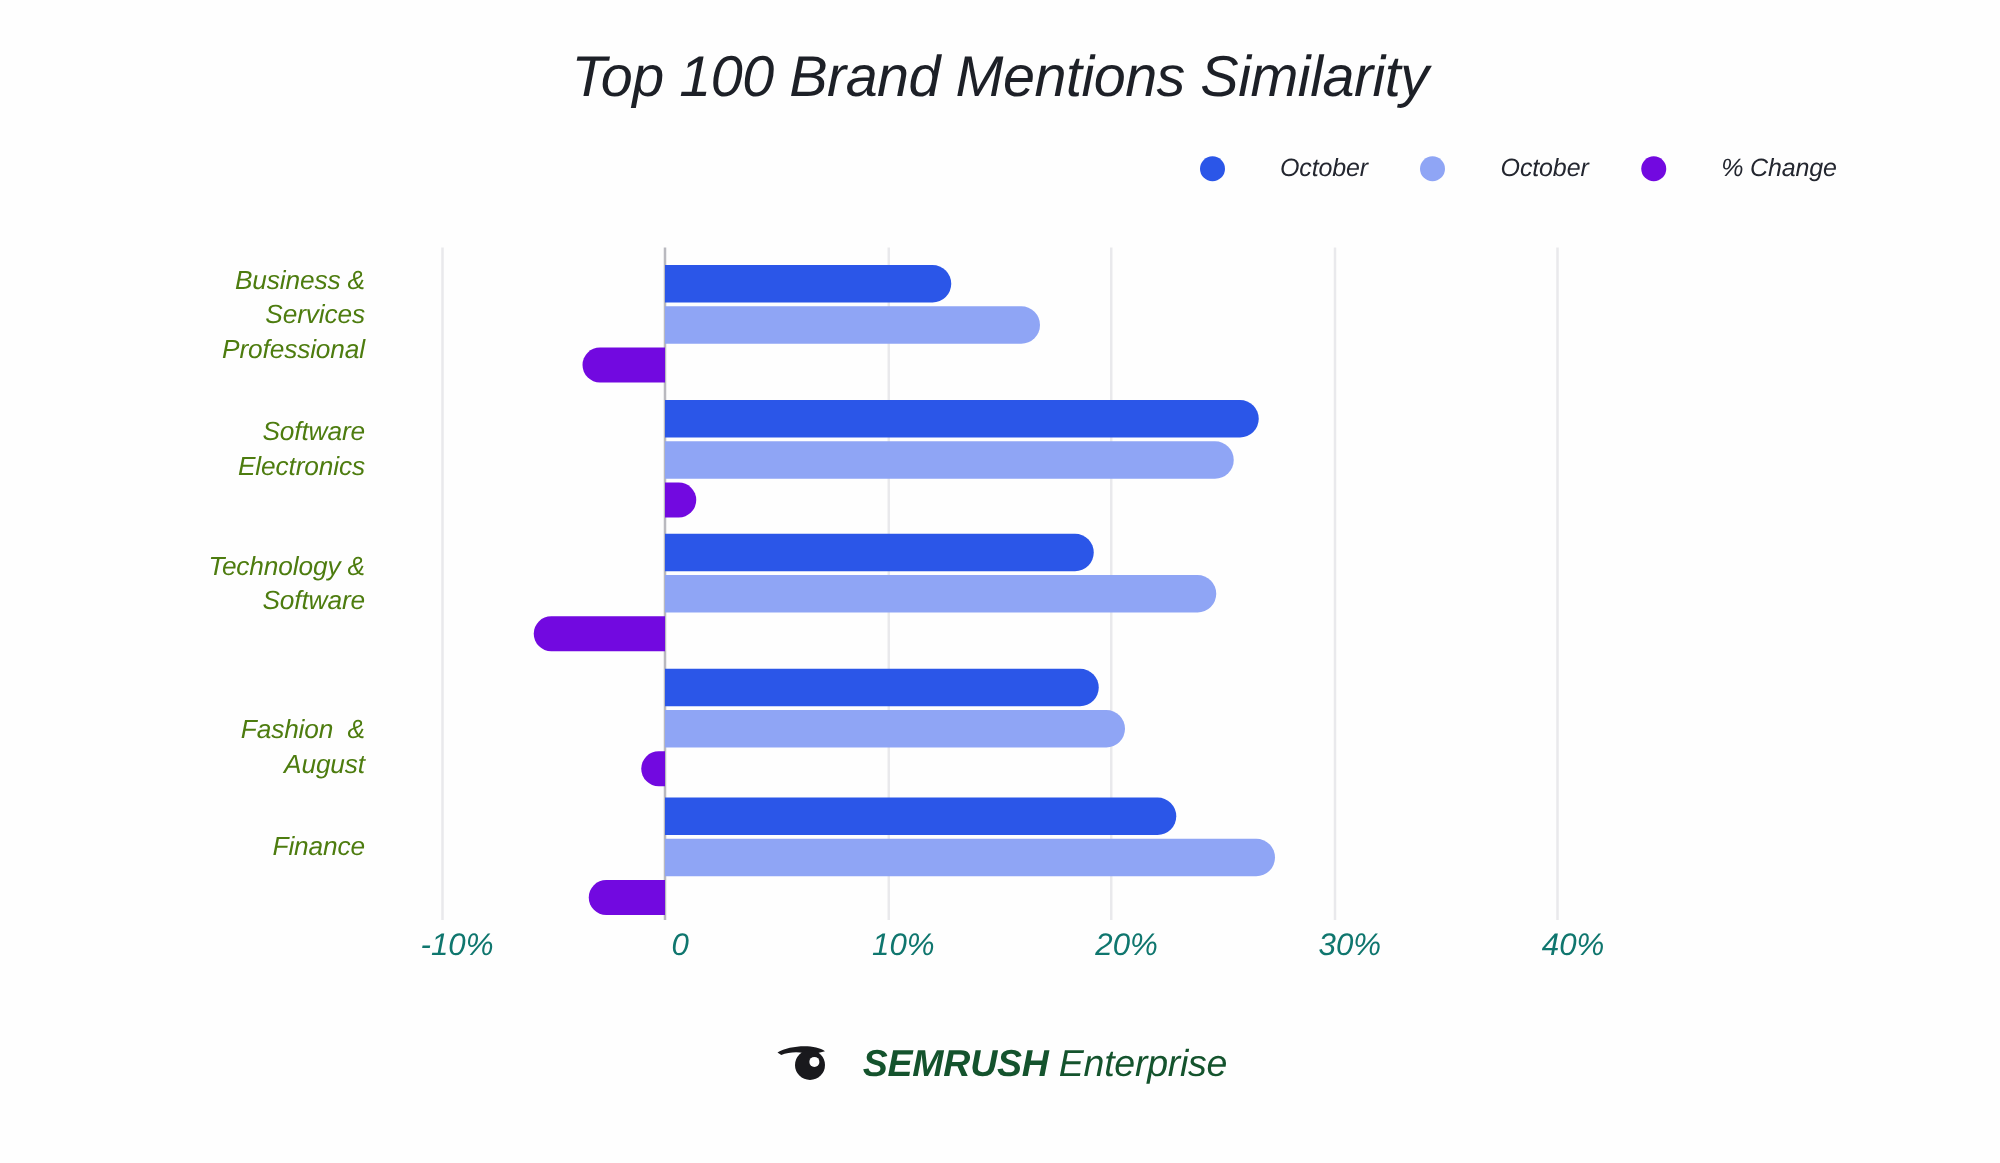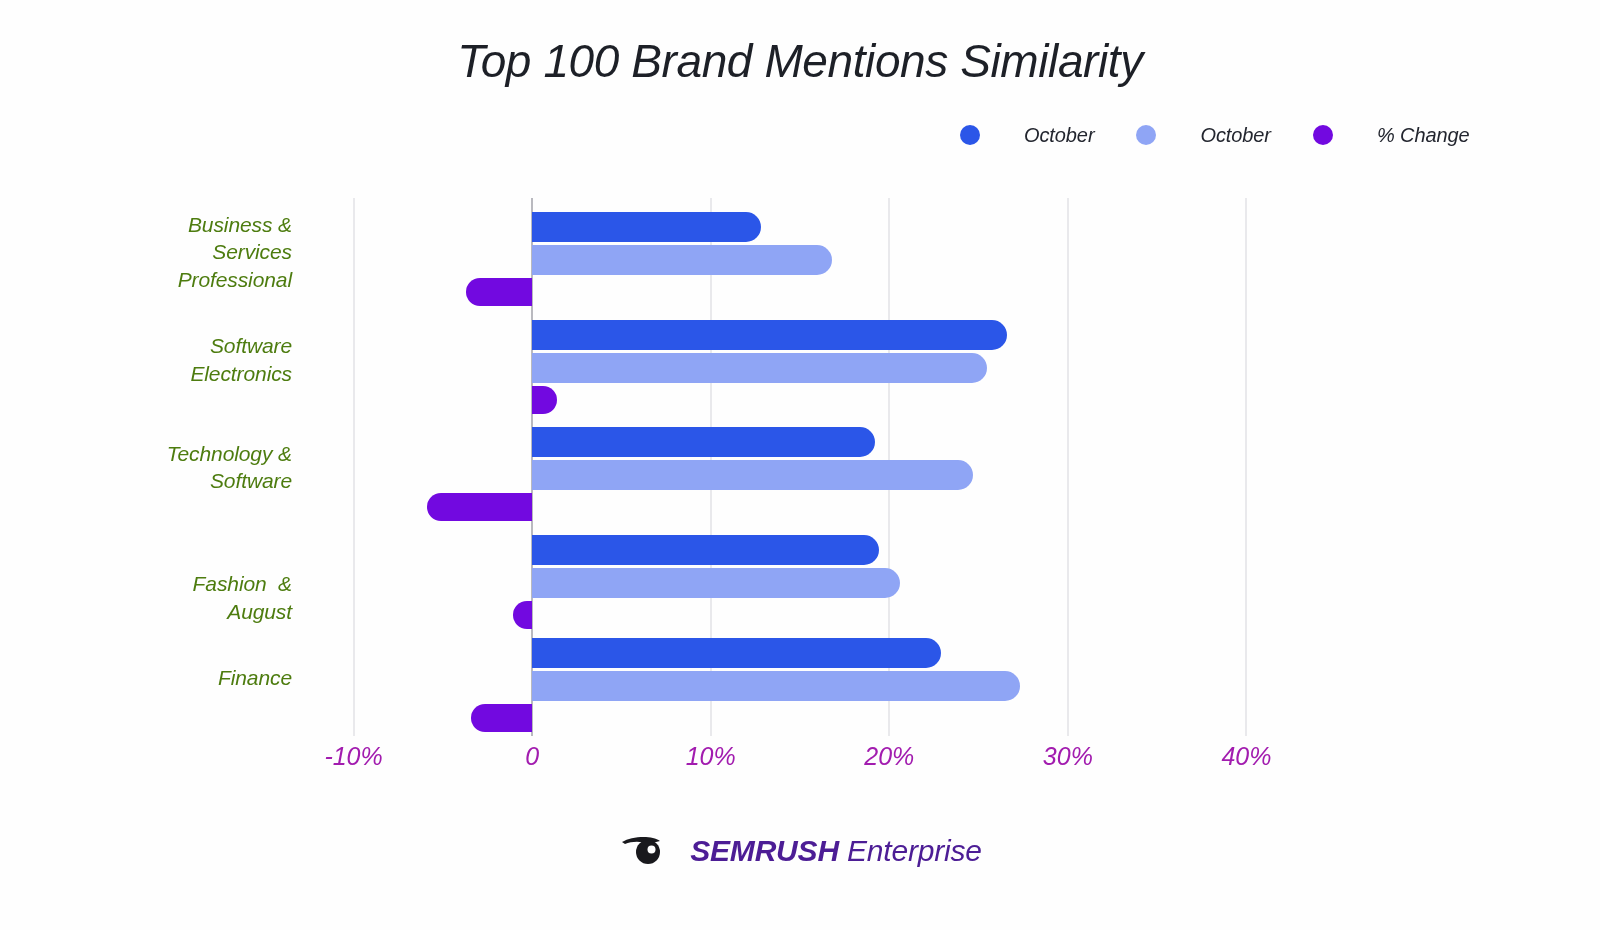--- a/index.html
+++ b/index.html
@@ -91,38 +91,39 @@
   #xaxis {
     position:absolute;
     left:300px; top:742px;
     width:1000px; height:40px;
   }
   .tick-label {
     position:absolute;
     top:0;
     transform:translateX(-50%);
     font-size:25px;
-    color:#a21caf;
-    white-space:nowrap;
+    color:#0f766e;
+    white-space:nowrap;
+    margin-left:12px;
   }
   
   #brand {
     position:absolute;
     left:0; top:832px;
     width:1600px;
     display:flex;
     align-items:center;
     justify-content:center;
     gap:14px;
   }
   #brand-mark { flex:0 0 auto; display:block; }
   #brand-text {
     font-size:30px;
     letter-spacing:-0.2px;
-    color:#4c1d95;
+    color:#14532d;
     white-space:nowrap;
   }
   #brand-text .bold { font-weight:700; }
   #brand-text .light { font-weight:400; }
 </style>
 </head>
 <body>
 
 <div id="chart-card">
 

